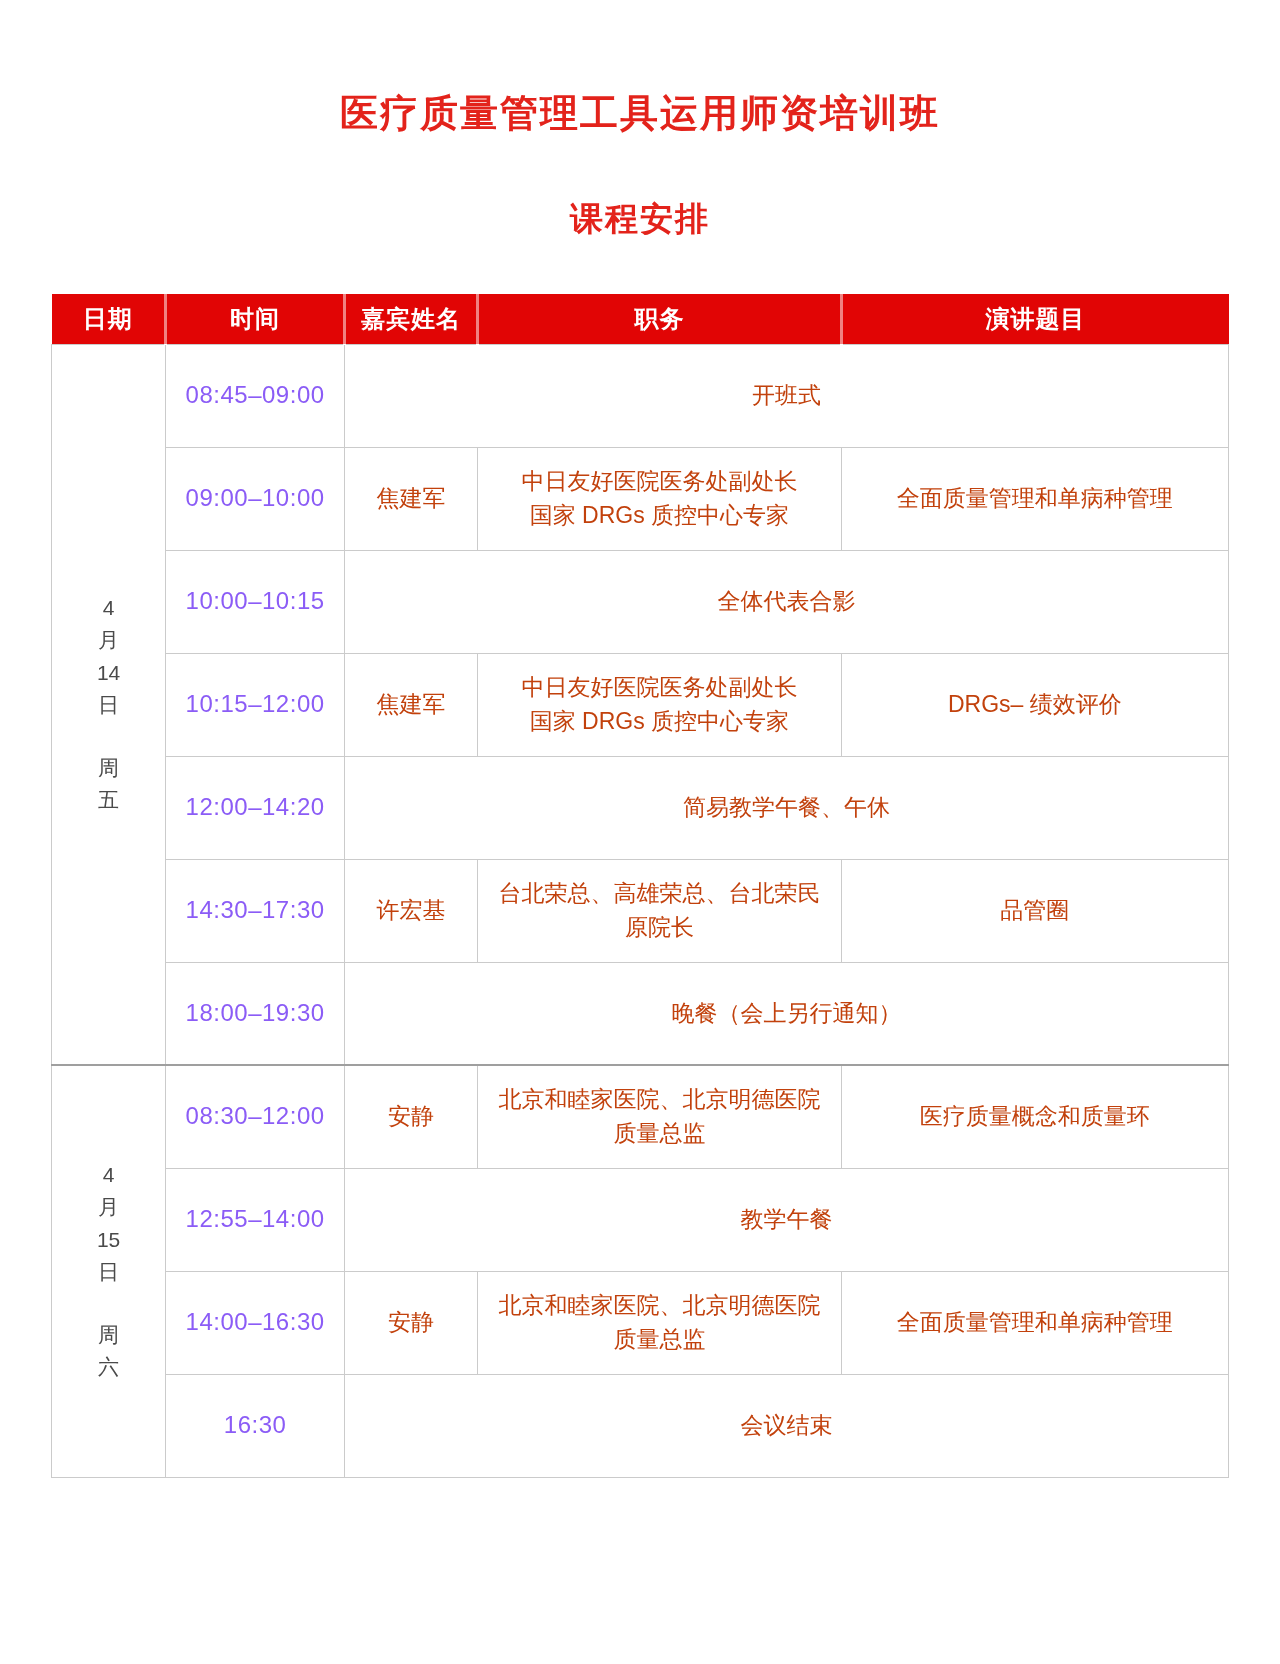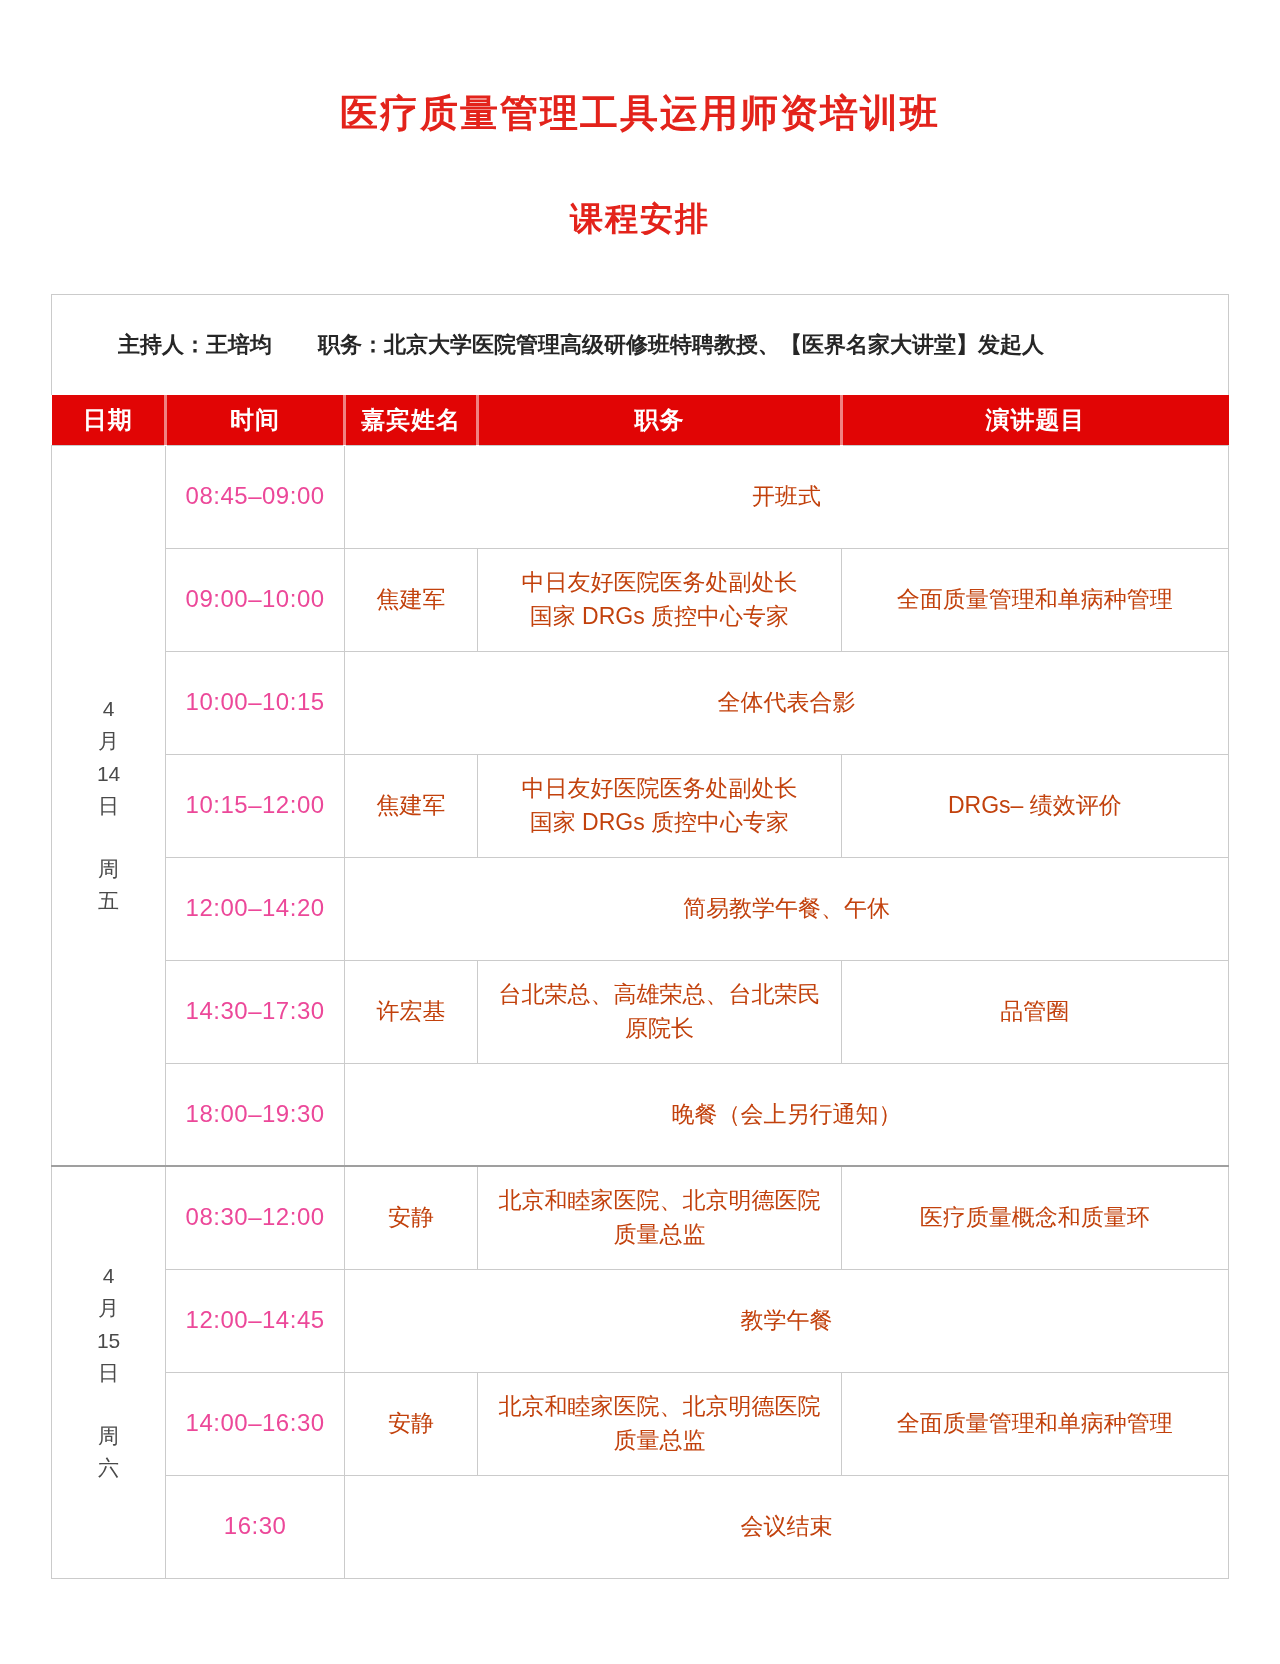--- a/index.html
+++ b/index.html
@@ -74,40 +74,36 @@
     vertical-align: middle;
     font-size: 23px;
     color: #c2410c;
     height: 103px;
     padding: 6px 10px;
     line-height: 1.45;
   }
 
   tr.section-start td { border-top: 2px solid #9f9f9f; }
 
-  td.time-cell { color: #ec4899; font-size: 24px; letter-spacing: 0.5px; }
+  td.time-cell { color: #8b5cf6; font-size: 24px; letter-spacing: 0.5px; }
 
   td.date-cell { color: #4a4a4a; font-size: 21px; }
   .date-stack span { display: block; line-height: 1.55; }
   .date-stack.weekday { margin-top: 30px; }
 
   .role-cell .line, .topic-cell .line { display: block; }
 </style>
 </head>
 <body>
 
 <h1 class="page-title">医疗质量管理工具运用师资培训班</h1>
 <h2 class="page-subtitle">课程安排</h2>
 
 <div class="schedule-card">
 
-  <div class="host-row">
-    <span>主持人：王培均</span>
-    <span>职务：北京大学医院管理高级研修班特聘教授、【医界名家大讲堂】发起人</span>
-  </div>
 
   <table class="schedule-table">
     <colgroup>
       <col style="width:9.7%">
       <col style="width:15.2%">
       <col style="width:11.3%">
       <col style="width:30.9%">
       <col style="width:32.9%">
     </colgroup>
     <thead>
@@ -191,21 +187,21 @@
         </td>
         <td class="time-cell">08:30–12:00</td>
         <td class="guest-cell">安静</td>
         <td class="role-cell">
           <span class="line">北京和睦家医院、北京明德医院</span>
           <span class="line">质量总监</span>
         </td>
         <td class="topic-cell">医疗质量概念和质量环</td>
       </tr>
       <tr>
-        <td class="time-cell">12:00–14:45</td>
+        <td class="time-cell">12:55–14:00</td>
         <td colspan="3" class="merged-cell">教学午餐</td>
       </tr>
       <tr>
         <td class="time-cell">14:00–16:30</td>
         <td class="guest-cell">安静</td>
         <td class="role-cell">
           <span class="line">北京和睦家医院、北京明德医院</span>
           <span class="line">质量总监</span>
         </td>
         <td class="topic-cell">全面质量管理和单病种管理</td>

